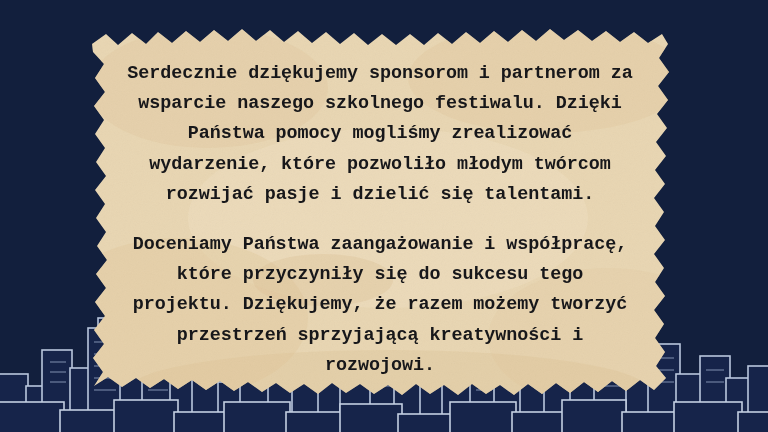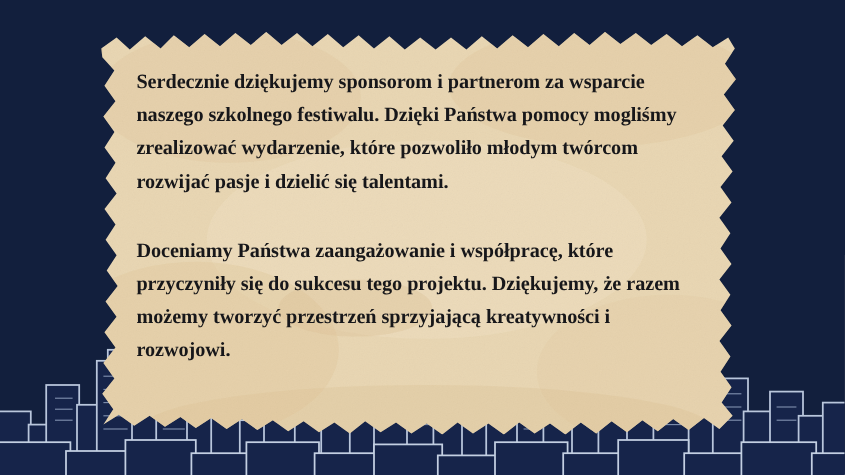--- a/index.html
+++ b/index.html
@@ -18,31 +18,31 @@
   #paper-svg{position:absolute;inset:0;width:100%;height:100%;}
 
   #paper-content{
     position:absolute;left:0;top:0;width:584px;height:384px;
     display:flex;flex-direction:column;justify-content:flex-start;align-items:center;
     padding:34px 36px 30px 36px;box-sizing:border-box;
   }
   .para{
     width:100%;
     margin:0;
-    text-align:left;
+    text-align:center;
     color:#17171a;
-    font-family:Liberation Serif, serif;
+    font-family:Liberation Mono, monospace;
     font-weight:700;
     font-size:18.4px;
     line-height:30.2px;
     letter-spacing:-0.05px;
     text-rendering:optimizeLegibility;
   }
   #para-1{margin-top:7px;}
-  #para-2{margin-top:33px;}
+  #para-2{margin-top:20px;}
 </style>
 </head>
 <body>
 
 <div id="stage">
 
   <svg id="skyline" viewBox="0 0 768 150" preserveAspectRatio="none" aria-hidden="true">
     <g fill="#16244a" stroke="#b9c6dc" stroke-width="1.6" stroke-linejoin="miter">
 
       <rect x="-6" y="92" width="34" height="58"></rect>

